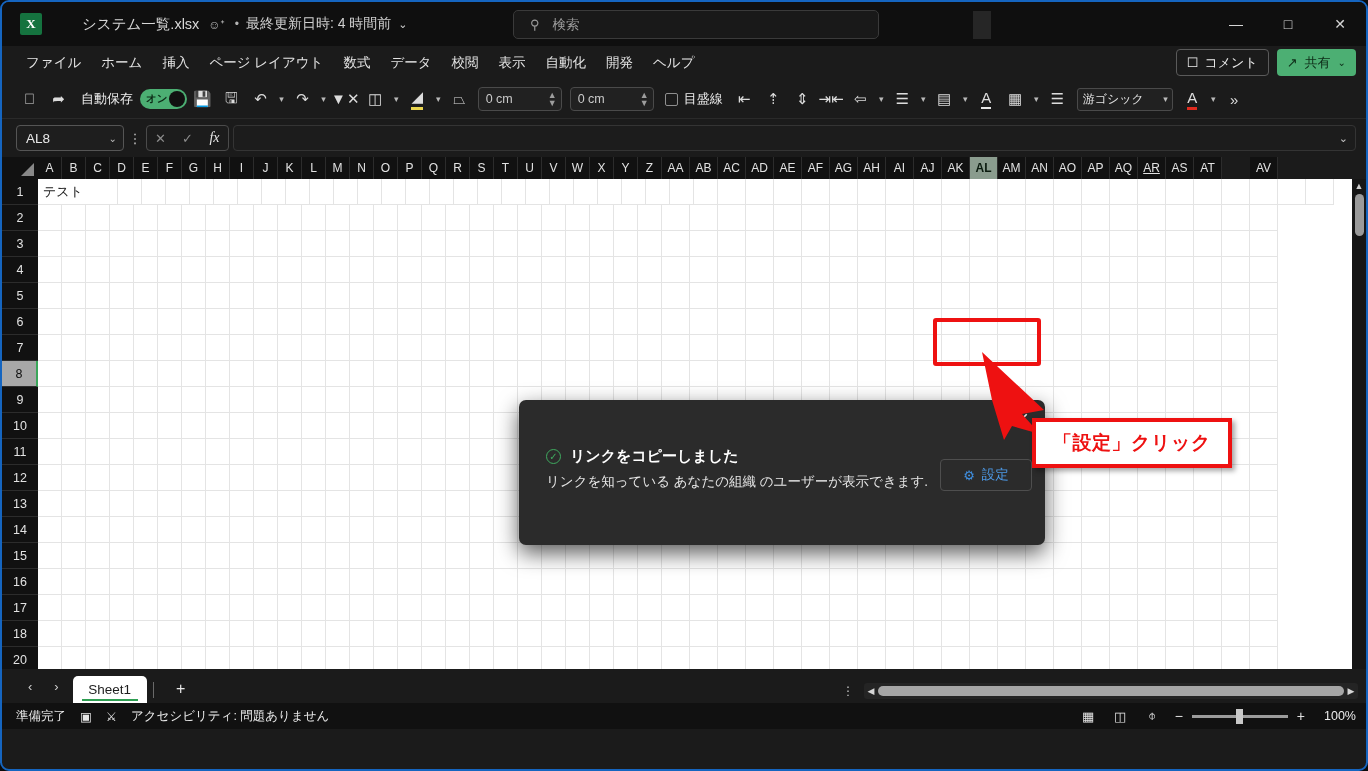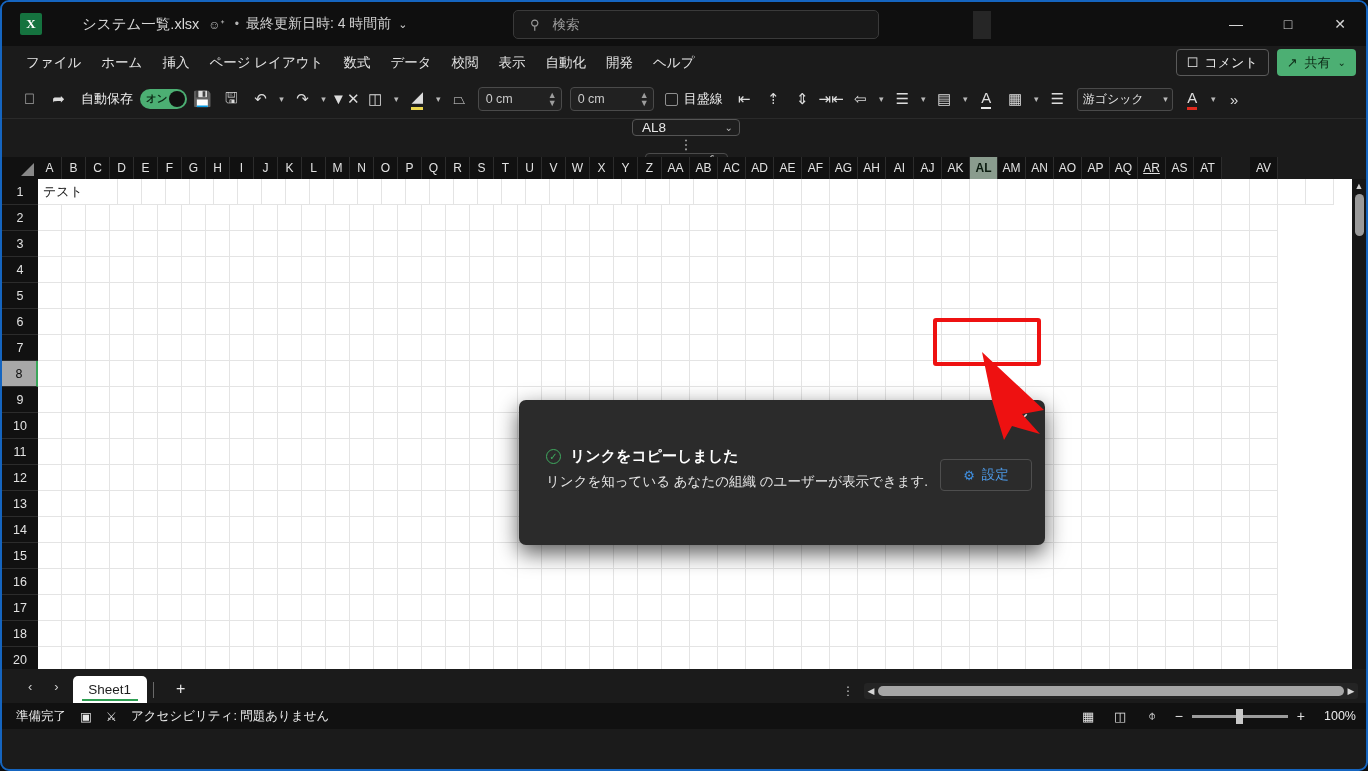--- a/index.html
+++ b/index.html
@@ -174,21 +174,20 @@
   .ticon .ul-wht { border-bottom: 2px solid #e8e8e8; padding-bottom: 1px; }
 
   
   .formularow {
     position: relative;
     height: 38px;
     background: #1b1b1b;
     display: flex; align-items: center;
     padding: 0 10px 0 14px;
     gap: 4px;
-    flex-direction: column;
   }
   .namebox {
     width: 108px; height: 26px;
     background: #1e1e1e;
     border: 1px solid #555;
     border-radius: 4px;
     display: flex; align-items: center; justify-content: space-between;
     padding: 0 6px 0 9px;
   }
   .namebox .nv { color: #e9e9e9; font-size: 13.5px; }
@@ -1601,20 +1600,23 @@
         <span class="gear">⚙</span>
         <span class="lbl">設定</span>
       </div>
     </div>
   </div>
 
   <div class="redbox"></div>
   <svg class="arrowsvg" width="140" height="90">
     <polygon points="0,0 62,58 40,62 58,82 30,74 22,88 10,48" fill="#ee1111"></polygon>
   </svg>
+  <div class="callout">
+    <span>「設定」クリック</span>
+  </div>
 
   <div class="sheetbar">
     <div class="navarrows">
       <span>‹</span>
       <span>›</span>
     </div>
     <div class="sheettab">Sheet1</div>
     <div class="tabdiv"></div>
     <div class="addsheet">+</div>
     <div class="hscroll-area">

